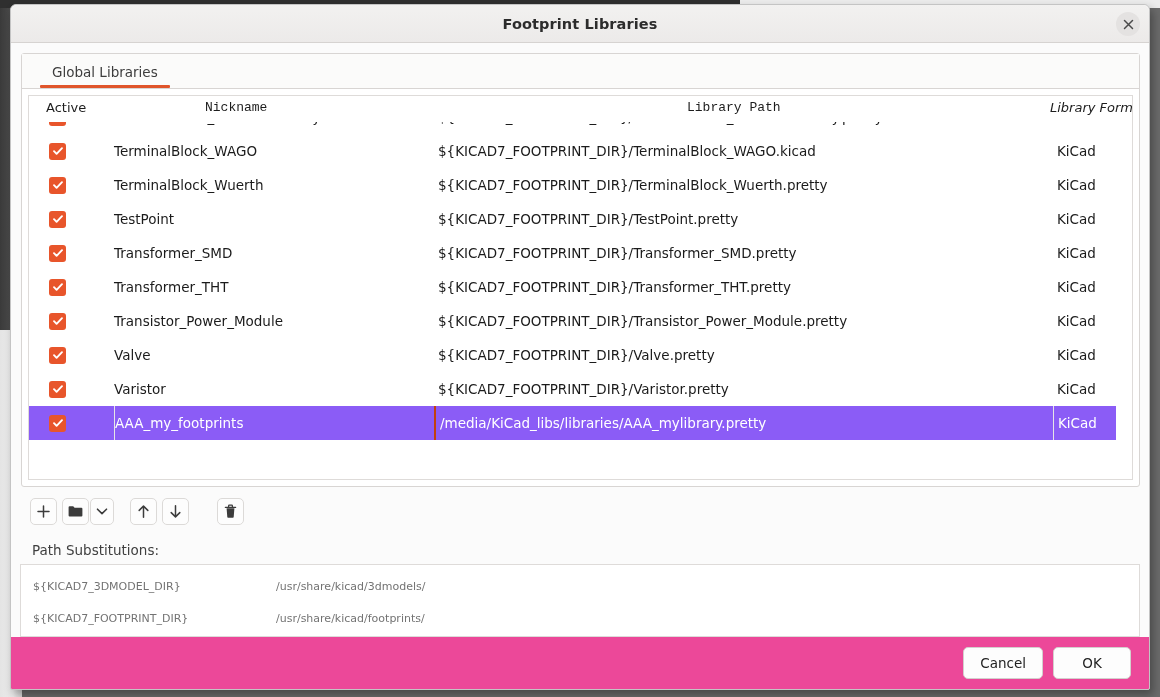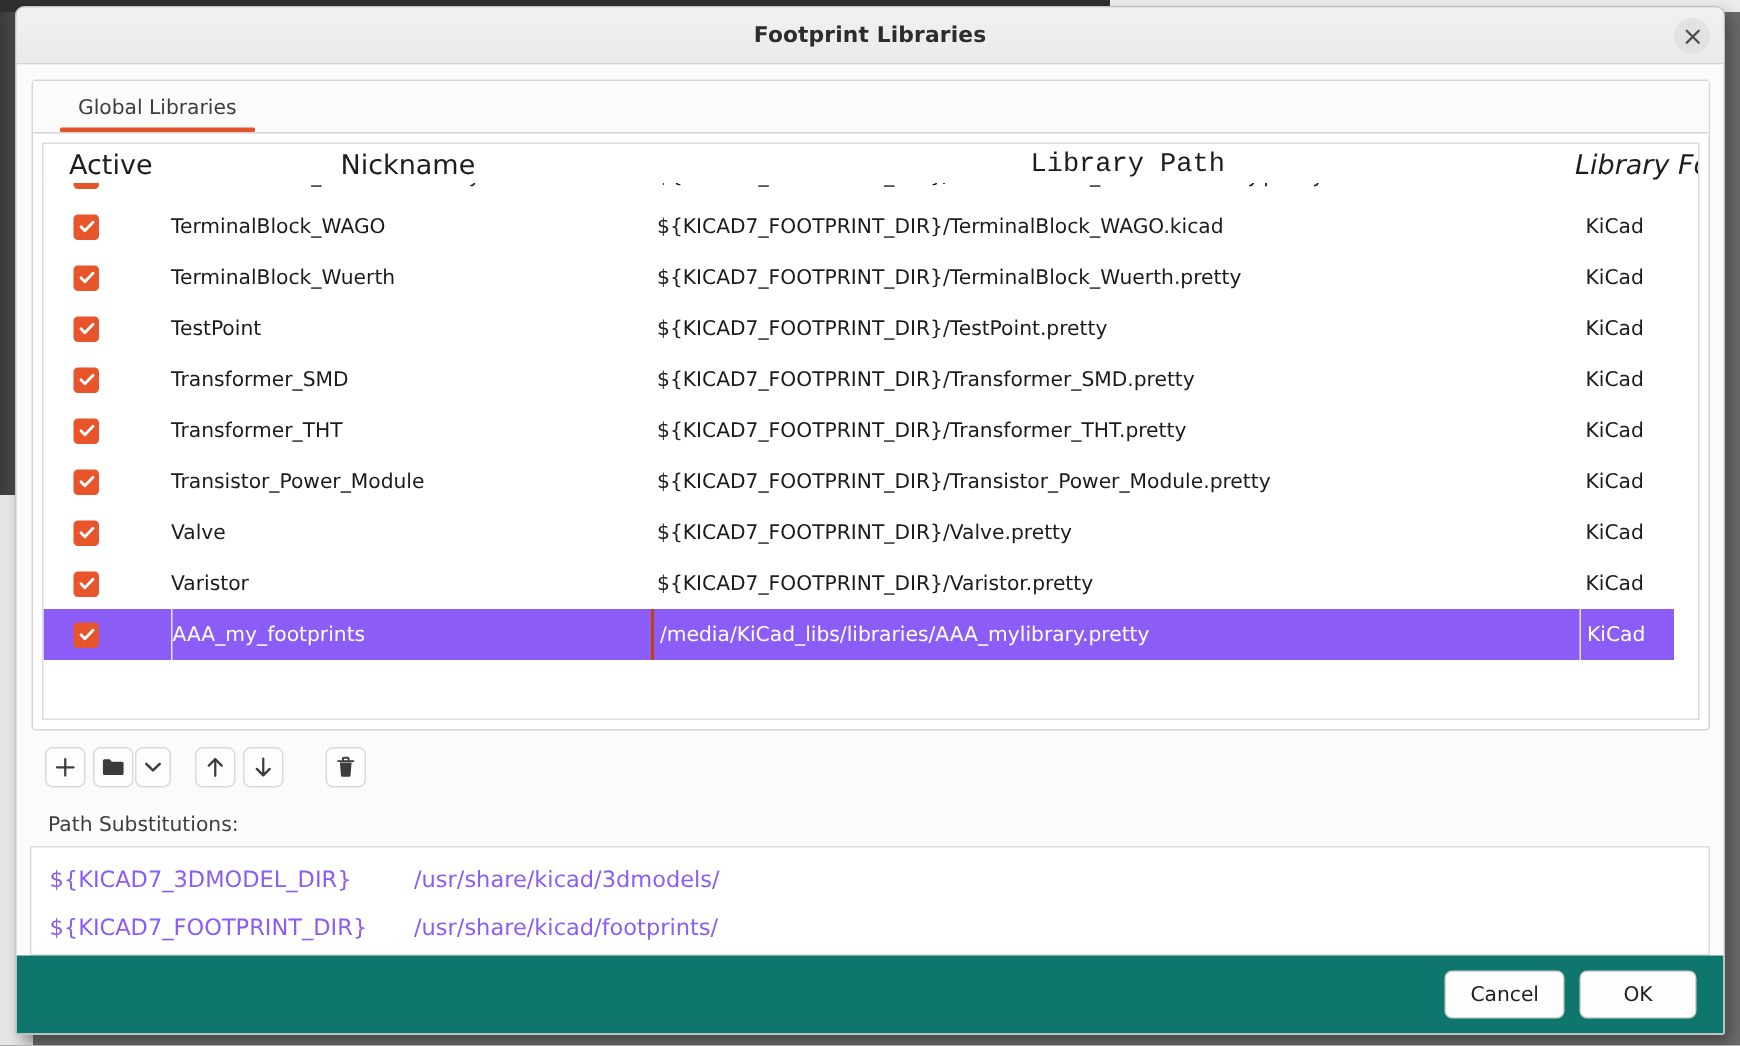--- a/index.html
+++ b/index.html
@@ -135,30 +135,30 @@
     margin: 6px 6px 6px 6px;
     border: 1px solid #dedbd9;
   }
 
   .grid-header {
     position: absolute;
     top: 0; left: 0; right: 0;
     height: 26px;
     background: #ffffff;
     z-index: 4;
-    font-size: 18px;
+    font-size: 13px;
     color: #1d1d1d;
   }
   .grid-header .h {
     position: absolute;
     top: 4px;
     white-space: nowrap;
   }
   .h-active   { left: 17px; }
-  .h-nickname { left: 198px; }
+  .h-nickname { left: 176px; font-family: Liberation Mono, monospace; }
   .h-path     { left: 658px; font-family: Liberation Mono, monospace; }
   .h-format   { left: 1021px; font-style: italic; }
 
   .grid-body {
     position: absolute;
     top: 26px;
     left: 0; right: 0; bottom: 0;
     overflow: hidden;
   }
   .rows {
@@ -266,36 +266,36 @@
     border: 1px solid #dedbd9;
     flex: 1 1 auto;
     min-height: 0;
     padding: 5px 0 0 0;
     overflow: hidden;
   }
   .subs-row {
     height: 32px;
     display: flex;
     align-items: center;
-    font-size: 15px;
-    color: #8b5cf6;
+    font-size: 11px;
+    color: #737373;
     padding-left: 12px;
   }
   .subs-var { width: 243px; white-space: nowrap; }
   .subs-val { white-space: nowrap; }
 
   
   .footer {
     flex: 0 0 52px;
     display: flex;
     align-items: center;
     justify-content: flex-end;
     padding-right: 18px;
     gap: 10px;
-    background: #0f766e;
+    background: #ec4899;
   }
   .btn {
     min-width: 78px;
     height: 32px;
     padding: 0 16px;
     background: #fdfdfd;
     border: 1px solid #d3d0ce;
     border-radius: 5px;
     font-size: 13.5px;
     color: #222;

